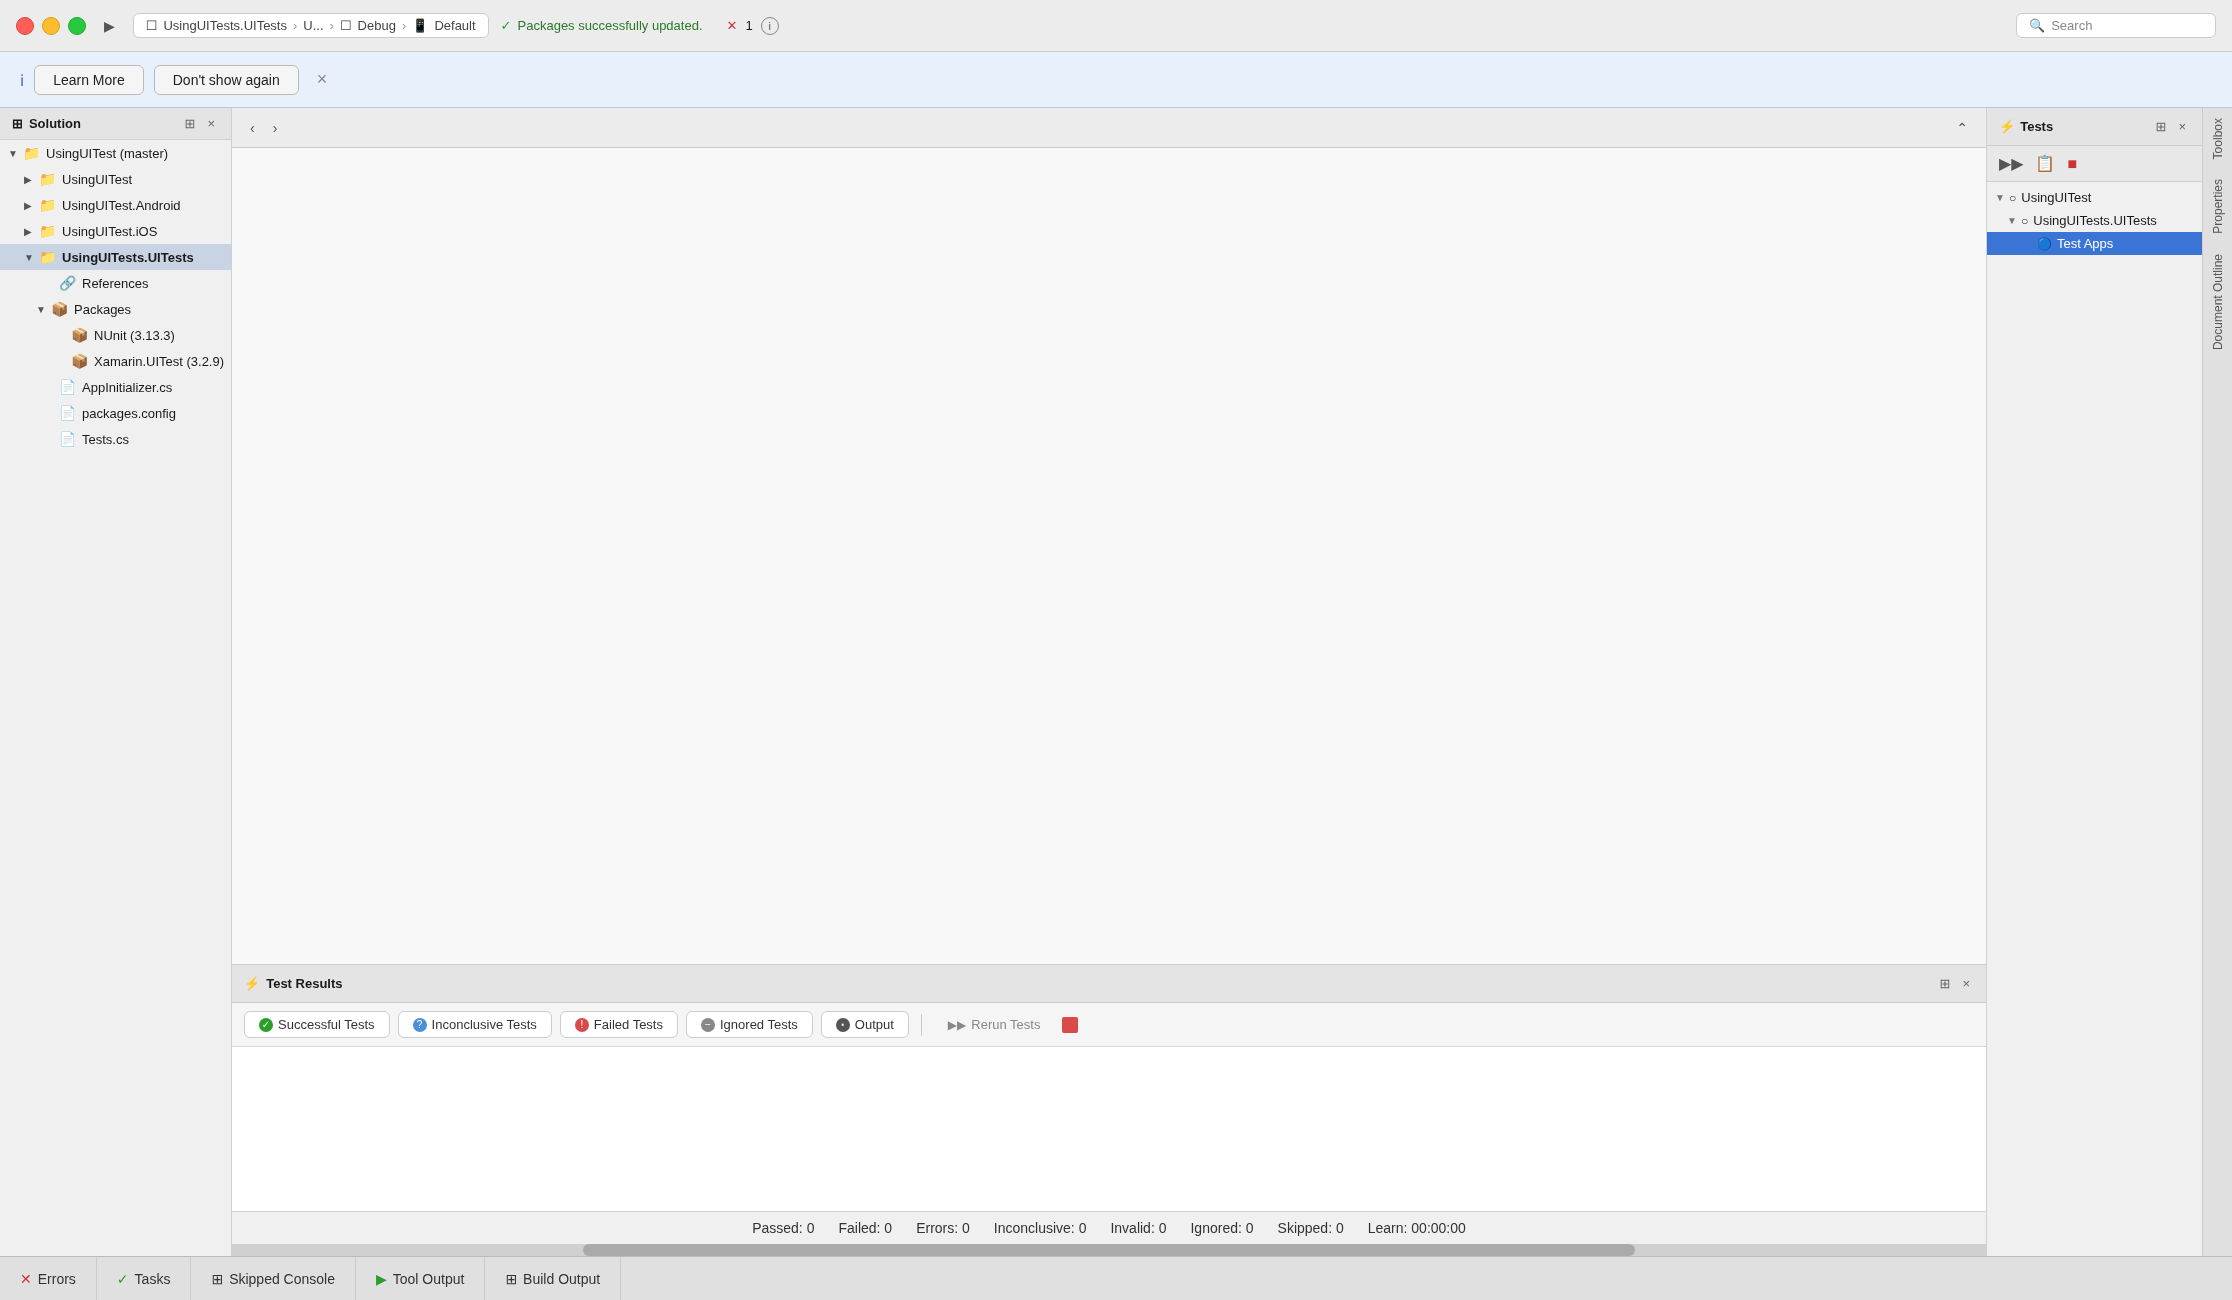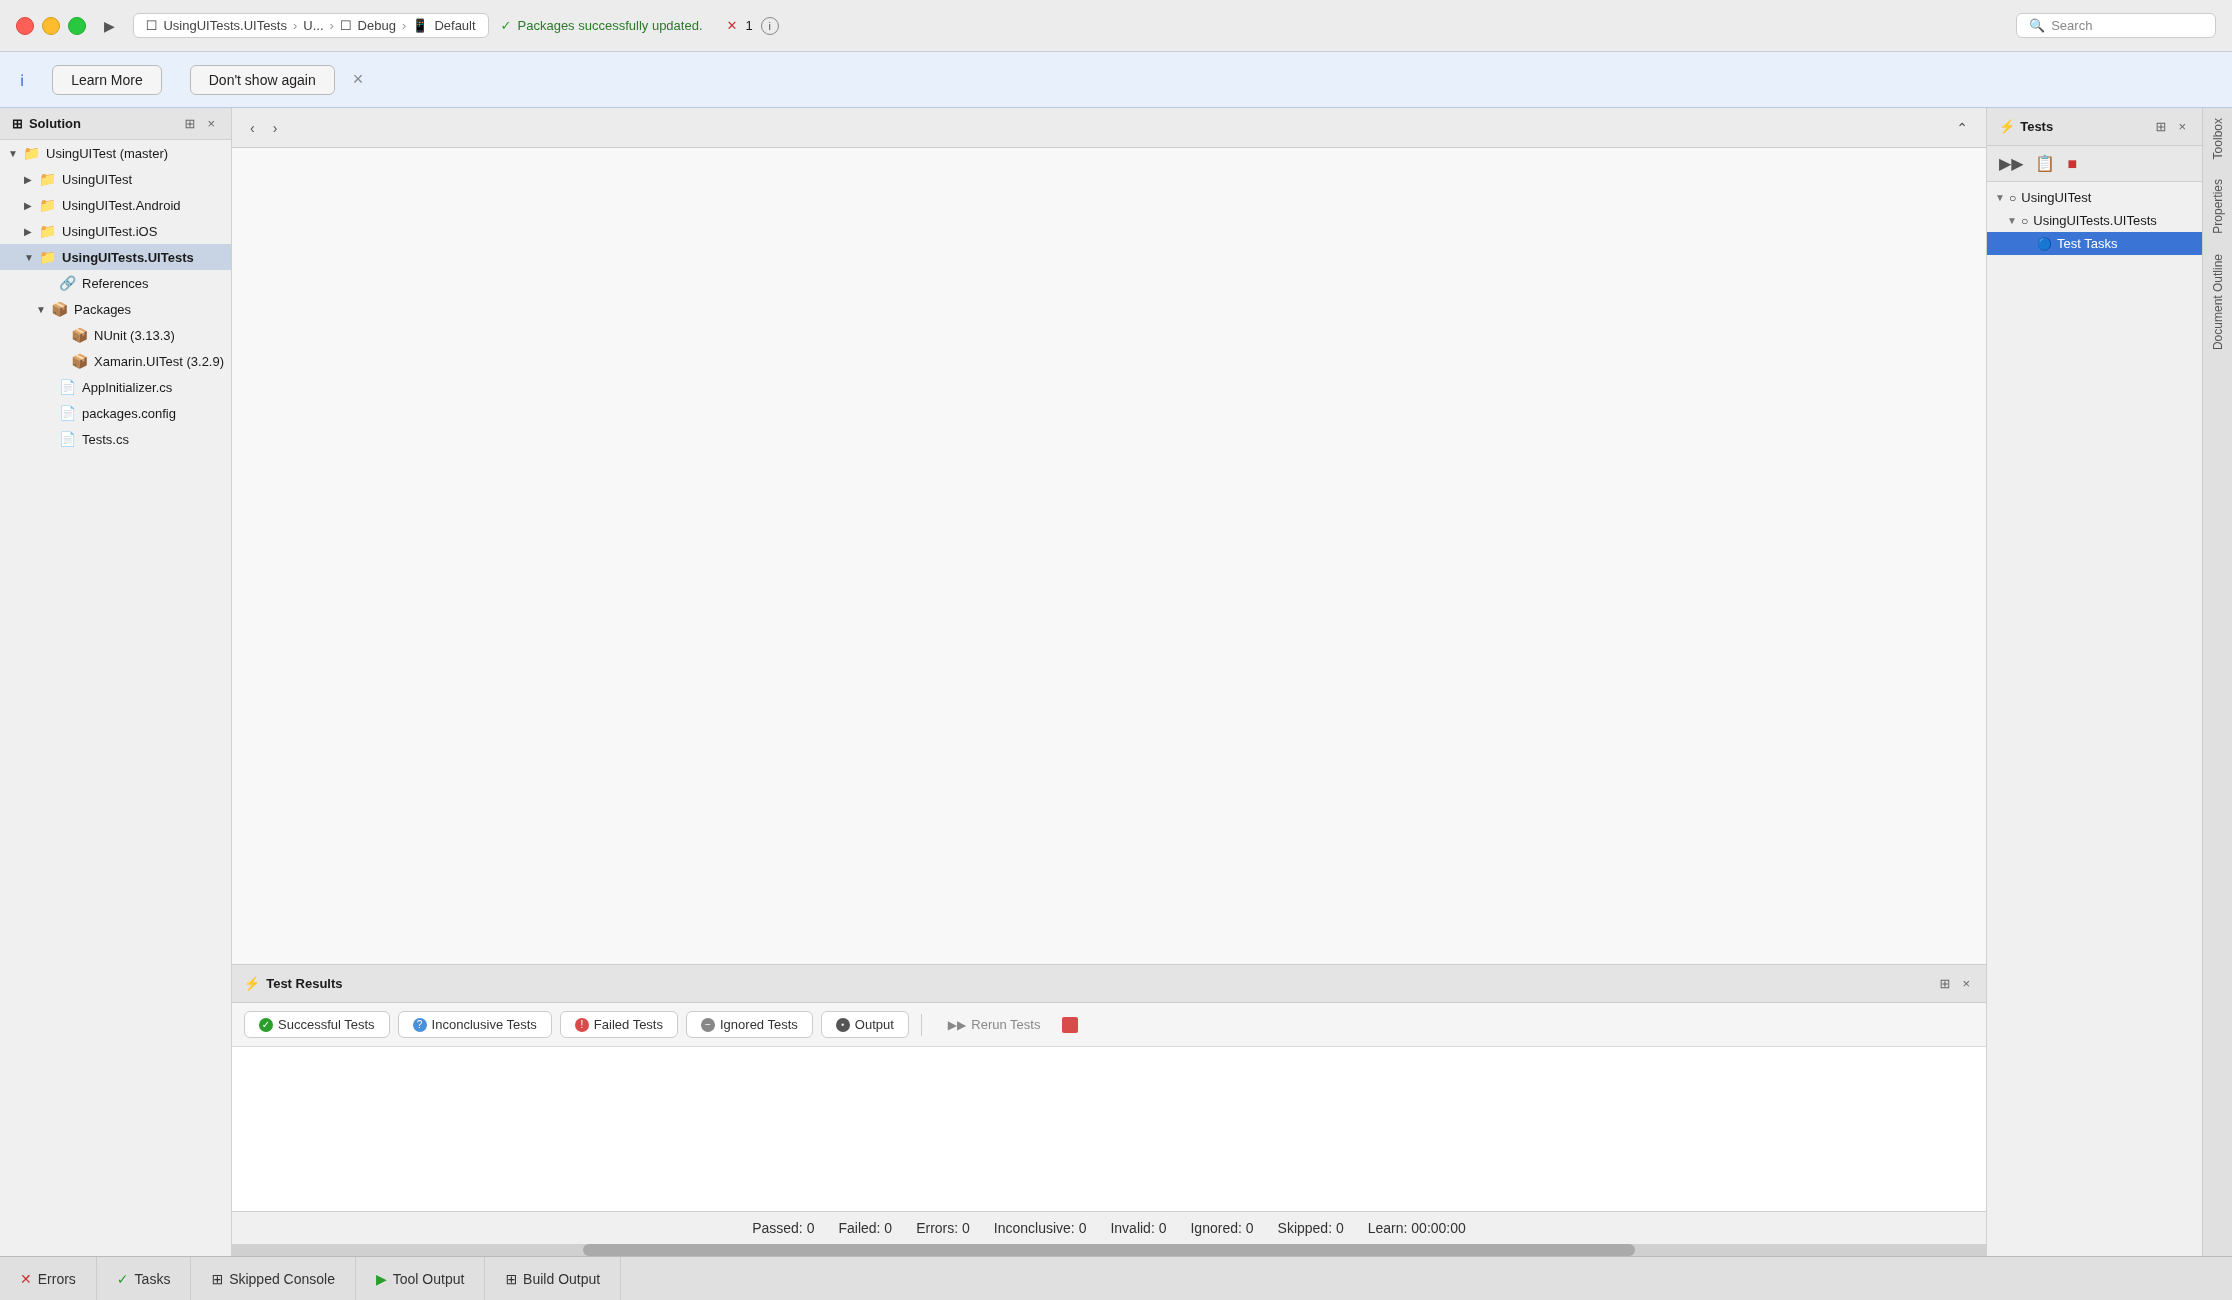--- a/index.html
+++ b/index.html
@@ -33,21 +33,21 @@
     }
 
     
     .banner {
       display: flex; align-items: center; background: #e8f0fb; border-bottom: 1px solid #b8c9e8;
       padding: 0 20px; height: 56px; gap: 10px;
     }
     .banner-text { flex: 1; font-size: 14px; color: #222; }
     .banner-btn {
       padding: 6px 18px; border-radius: 6px; font-size: 14px; cursor: pointer;
-      border: 1px solid #bbb; background: #f5f5f5; color: #222; margin-left: 18px;
+      border: 1px solid #bbb; background: #f5f5f5; color: #222;
     }
     .banner-close { background: none; border: none; font-size: 18px; color: #888; cursor: pointer; padding: 0 8px; }
 
     
     .main-layout { display: flex; height: calc(1300px - 52px - 56px - 44px); }
 
     
     .sidebar {
       width: 232px; background: #f0f0f0; border-right: 1px solid #d0d0d0;
       display: flex; flex-direction: column; overflow-y: auto;
@@ -386,21 +386,21 @@
         <span>UsingUITest</span>
       </div>
       <div class="tests-tree-item" style="--indent:20px;">
         <span class="tests-tree-arrow">▼</span>
         <span class="tests-tree-icon">○</span>
         <span>UsingUITests.UITests</span>
       </div>
       <div class="tests-tree-item selected" style="--indent:36px;">
         <span class="tests-tree-arrow"></span>
         <span class="tests-tree-icon">🔵</span>
-        <span>Test Tasks</span>
+        <span>Test Apps</span>
       </div>
     </div>
   </div>
 
   <div class="toolbox">
     <span class="toolbox-label">Toolbox</span>
     <span class="toolbox-label">Properties</span>
     <span class="toolbox-label">Document Outline</span>
   </div>
 </div>

